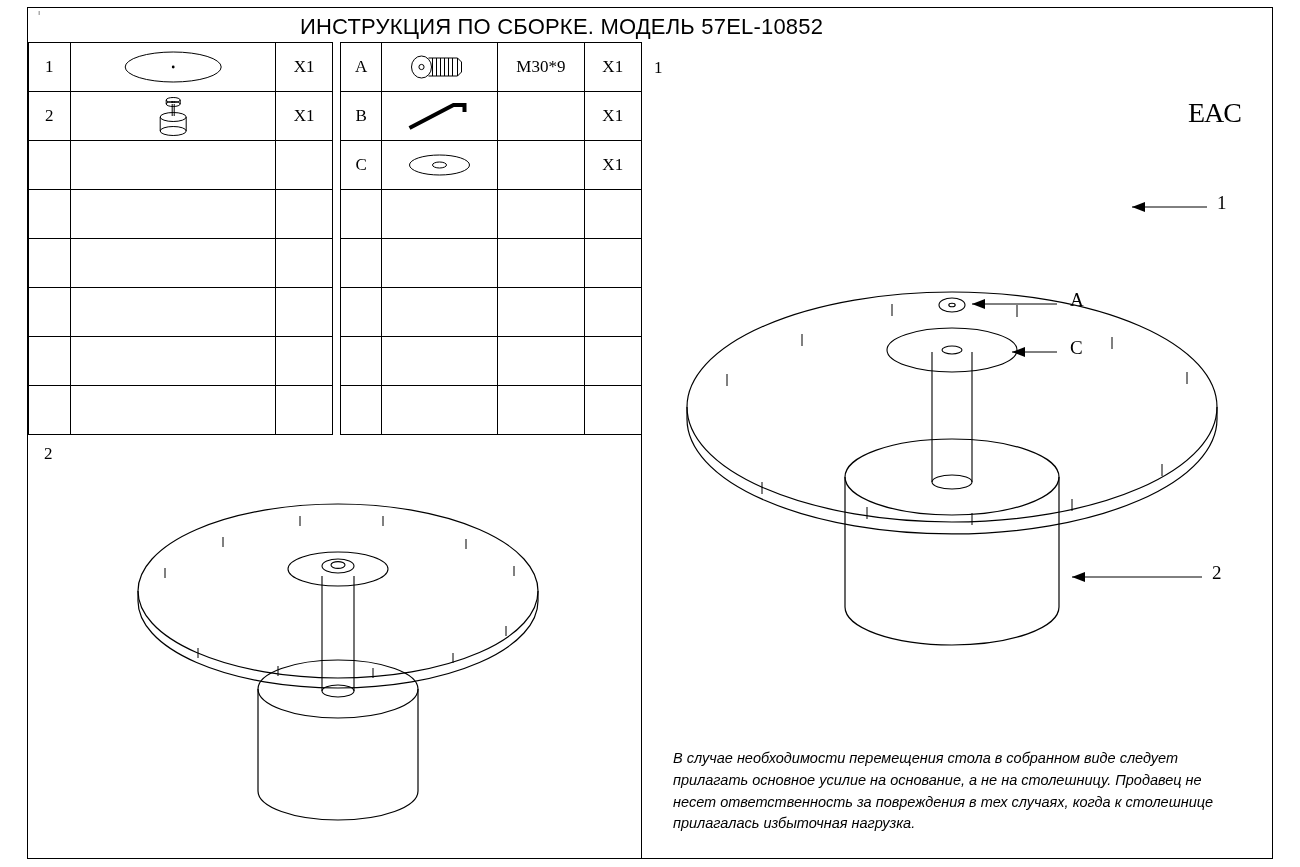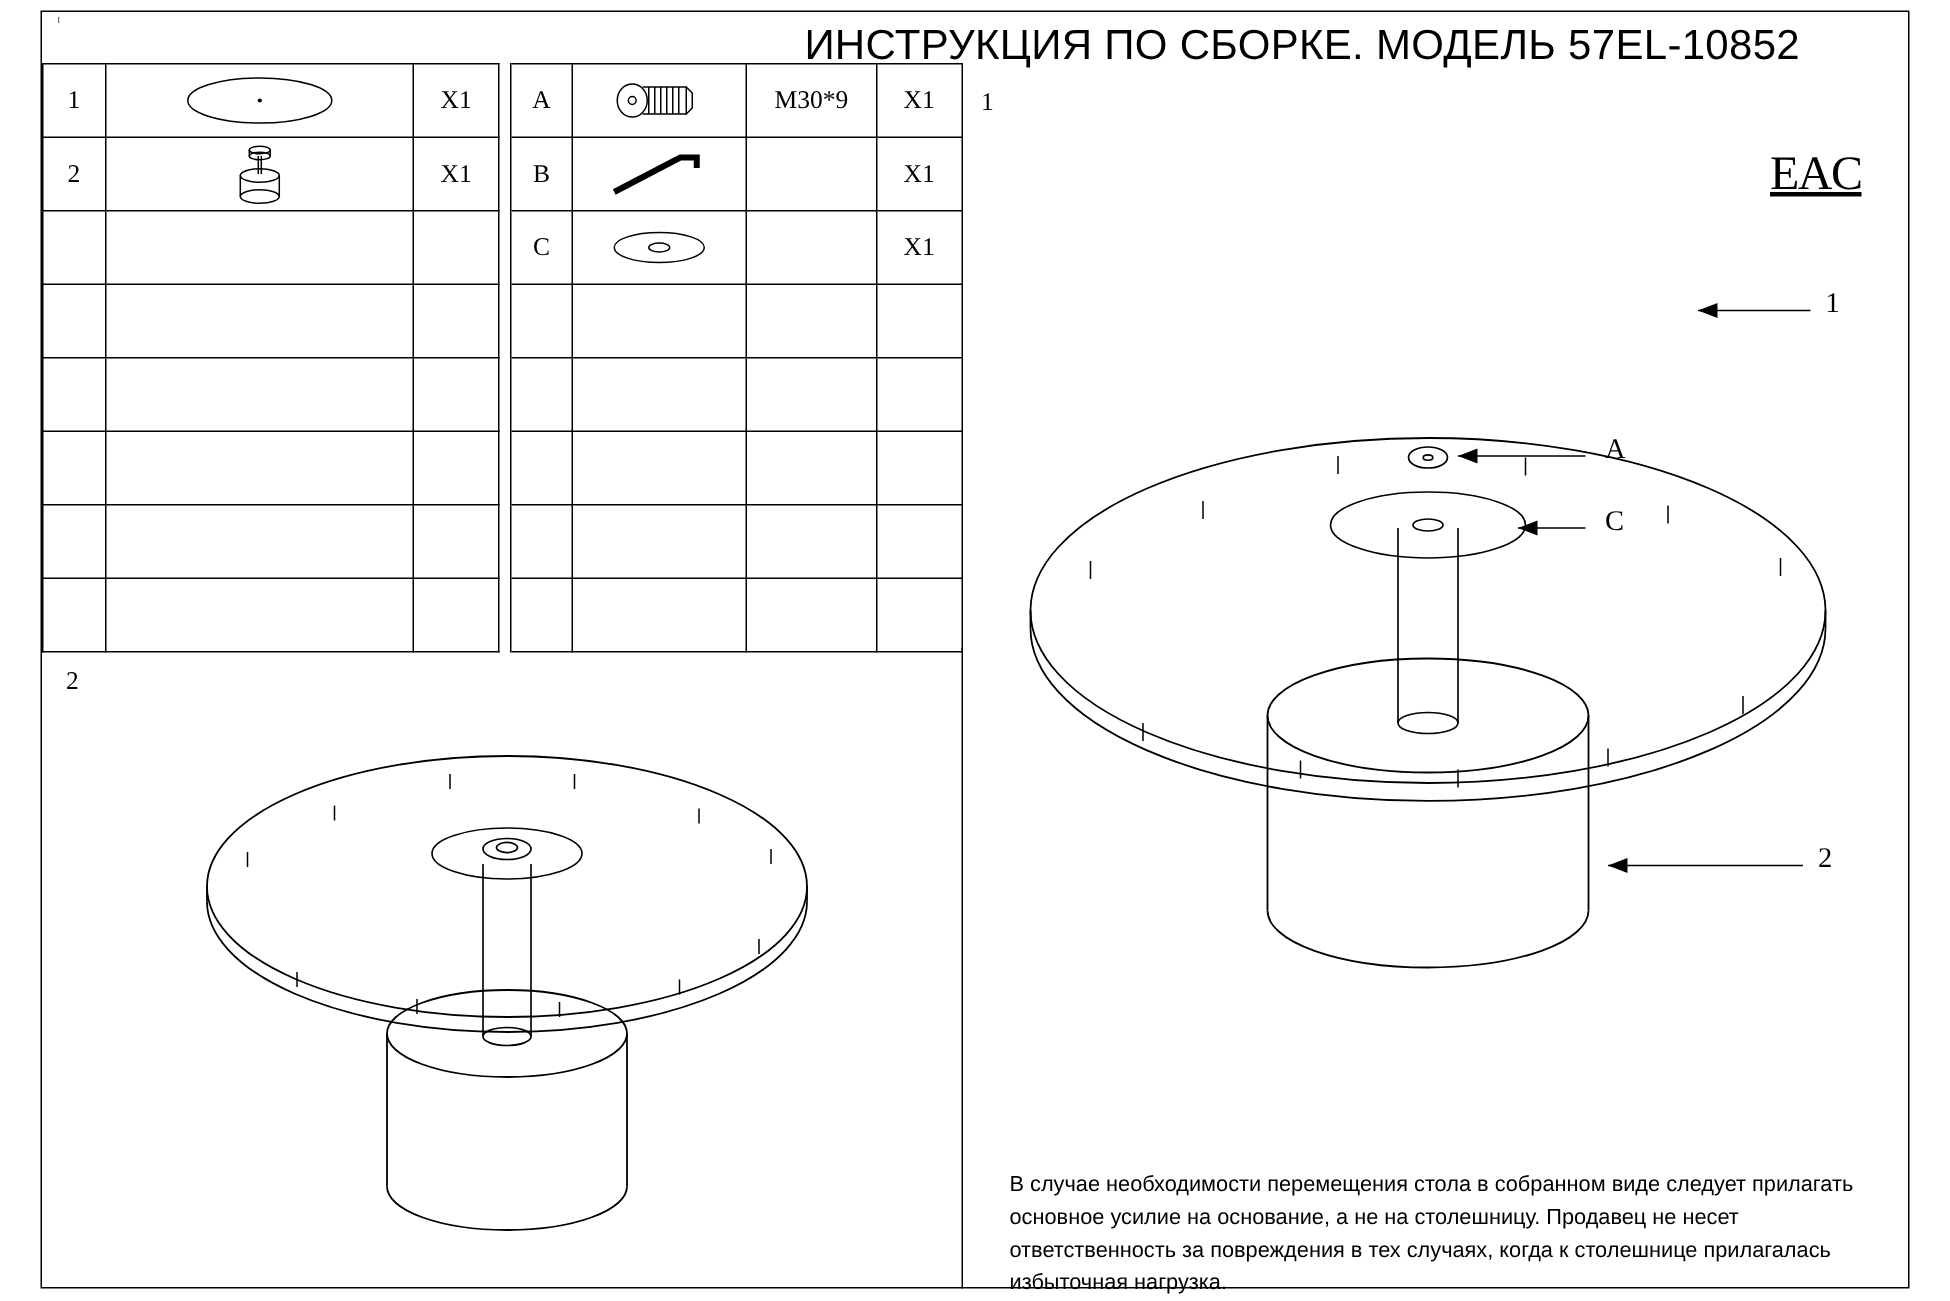--- a/index.html
+++ b/index.html
@@ -25,22 +25,22 @@
     width: 1246px;
     height: 852px;
     border: 1px solid #000;
     box-sizing: border-box;
   }
   .title {
     position: absolute;
     left: 300px;
     top: 14px;
     width: 900px;
-    text-align: right;
-    font-size: 28px;
+    text-align: left;
+    font-size: 22px;
     letter-spacing: 0.2px;
     white-space: nowrap;
   }
   
   .parts-table {
     position: absolute;
     left: 28px;
     top: 42px;
     width: 614px;
     height: 390px;
@@ -90,37 +90,37 @@
   .step-num {
     position: absolute;
     font-family: "Liberation Serif", serif;
     font-size: 17px;
   }
   .eac {
     position: absolute;
     right: 32px;
     top: 55px;
     font-family: "Liberation Serif", serif;
-    font-size: 32px;
+    font-size: 28px;
     letter-spacing: -1px;
-    text-decoration: underline;
   }
   .callout {
     position: absolute;
     font-family: "Liberation Serif", serif;
     font-size: 19px;
   }
   .note {
     position: absolute;
     left: 673px;
-    top: 780px;
+    top: 748px;
     width: 565px;
     font-size: 14.5px;
     line-height: 1.5;
     color: #000;
+    font-style: italic;
   }
   .tick-top {
     position: absolute;
     left: 38px;
     top: 8px;
     font-size: 8px;
     color: #555;
   }
 </style>
 </head>

